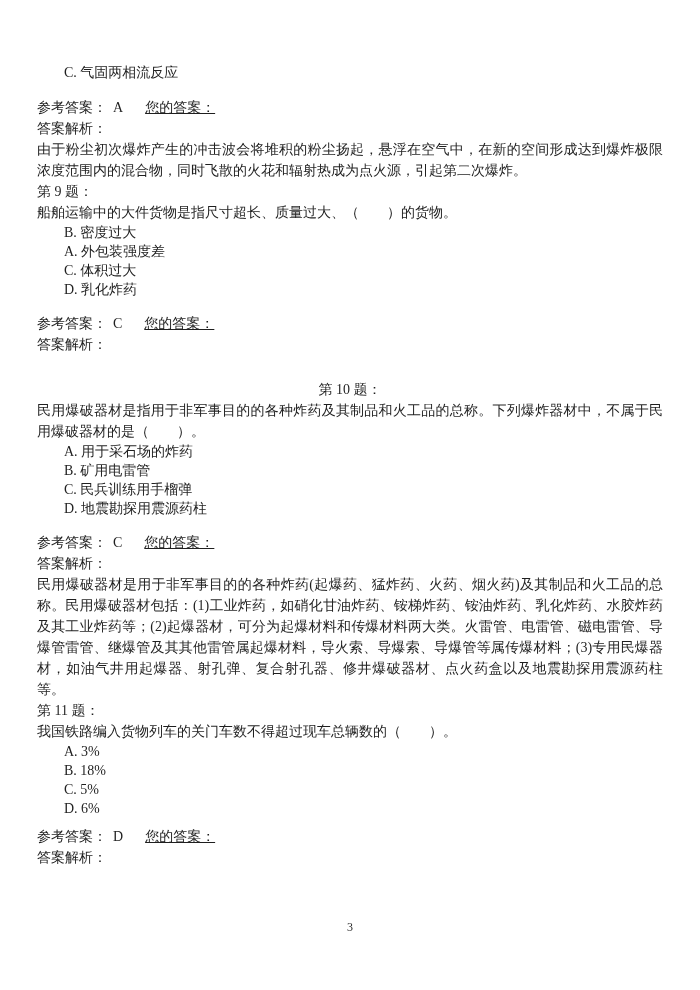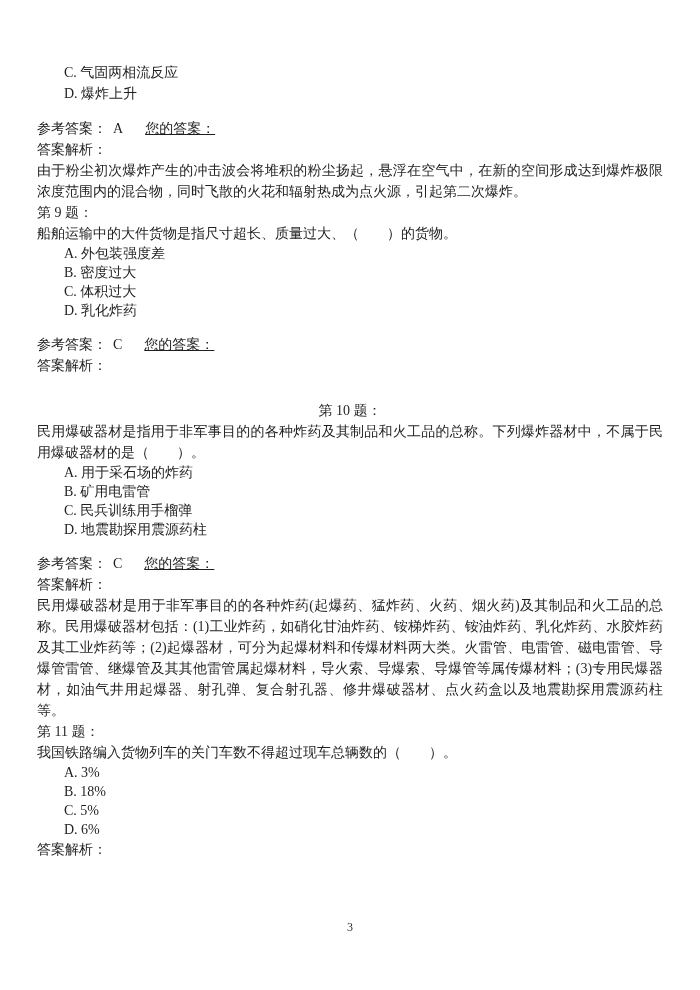--- a/index.html
+++ b/index.html
@@ -42,35 +42,34 @@
 </style>
 </head>
 <body>
 
 <div class="page">
   <div class="content">
 
     <section id="q8">
       <div class="options q8-options">
         <div class="opt">C. 气固两相流反应</div>
-        <div class="opt">D. 爆炸上升</div>
       </div>
       <div class="answer-line">
         <span>参考答案：</span><span class="ans-val">A</span><span class="your-label">您的答案：</span>
       </div>
       <div class="exp-label">答案解析：</div>
       <div class="exp-text">由于粉尘初次爆炸产生的冲击波会将堆积的粉尘扬起，悬浮在空气中，在新的空间形成达到爆炸极限浓度范围内的混合物，同时飞散的火花和辐射热成为点火源，引起第二次爆炸。</div>
     </section>
 
     <section id="q9">
       <div class="q-header">第 9 题：</div>
       <div class="q-stem">船舶运输中的大件货物是指尺寸超长、质量过大、（　　）的货物。</div>
       <div class="options">
+        <div class="opt">B. 密度过大</div>
         <div class="opt">A. 外包装强度差</div>
-        <div class="opt">B. 密度过大</div>
         <div class="opt">C. 体积过大</div>
         <div class="opt">D. 乳化炸药</div>
       </div>
       <div class="answer-line">
         <span>参考答案：</span><span class="ans-val">C</span><span class="your-label">您的答案：</span>
       </div>
       <div class="exp-label">答案解析：</div>
       <div class="exp-text"></div>
     </section>
 
@@ -92,20 +91,23 @@
 
     <section id="q11">
       <div class="q-header">第 11 题：</div>
       <div class="q-stem">我国铁路编入货物列车的关门车数不得超过现车总辆数的（　　）。</div>
       <div class="options">
         <div class="opt">A. 3%</div>
         <div class="opt">B. 18%</div>
         <div class="opt">C. 5%</div>
         <div class="opt">D. 6%</div>
       </div>
+      <div class="answer-line">
+        <span>参考答案：</span><span class="ans-val">D</span><span class="your-label">您的答案：</span>
+      </div>
       <div class="exp-label">答案解析：</div>
       <div class="exp-text"></div>
     </section>
 
   </div>
 
   <div class="page-number">3</div>
 </div>
 
 </body></html>

